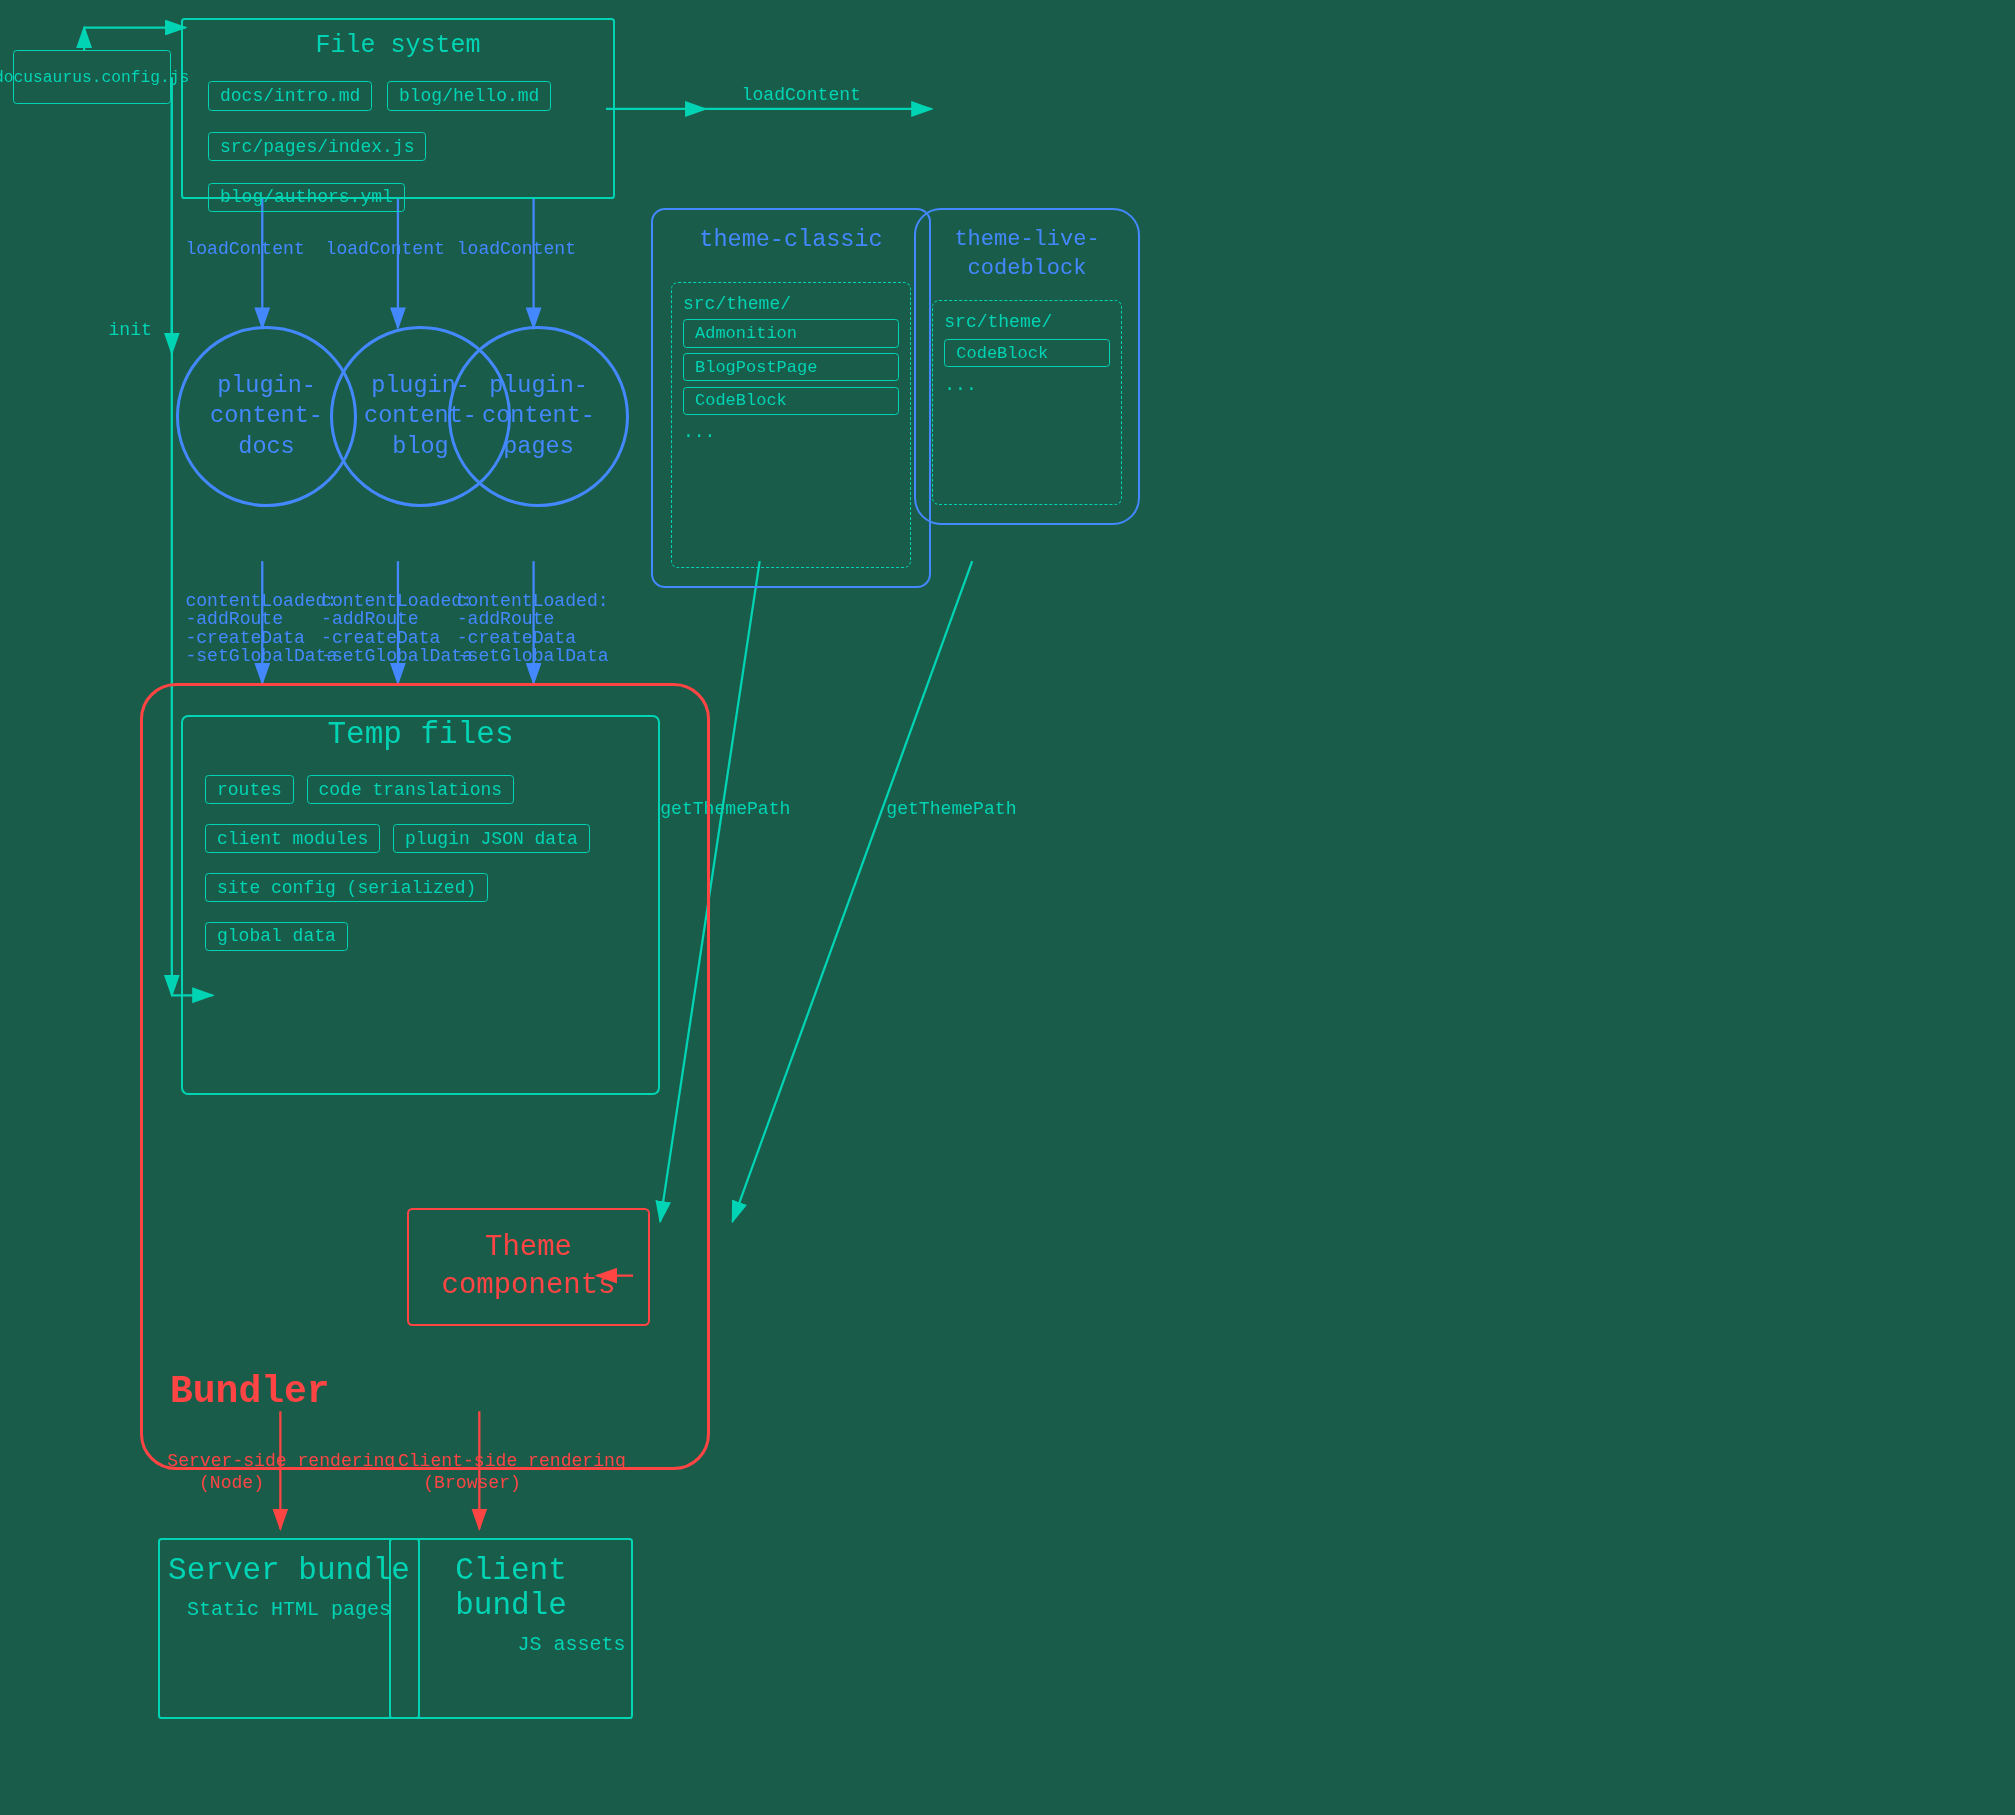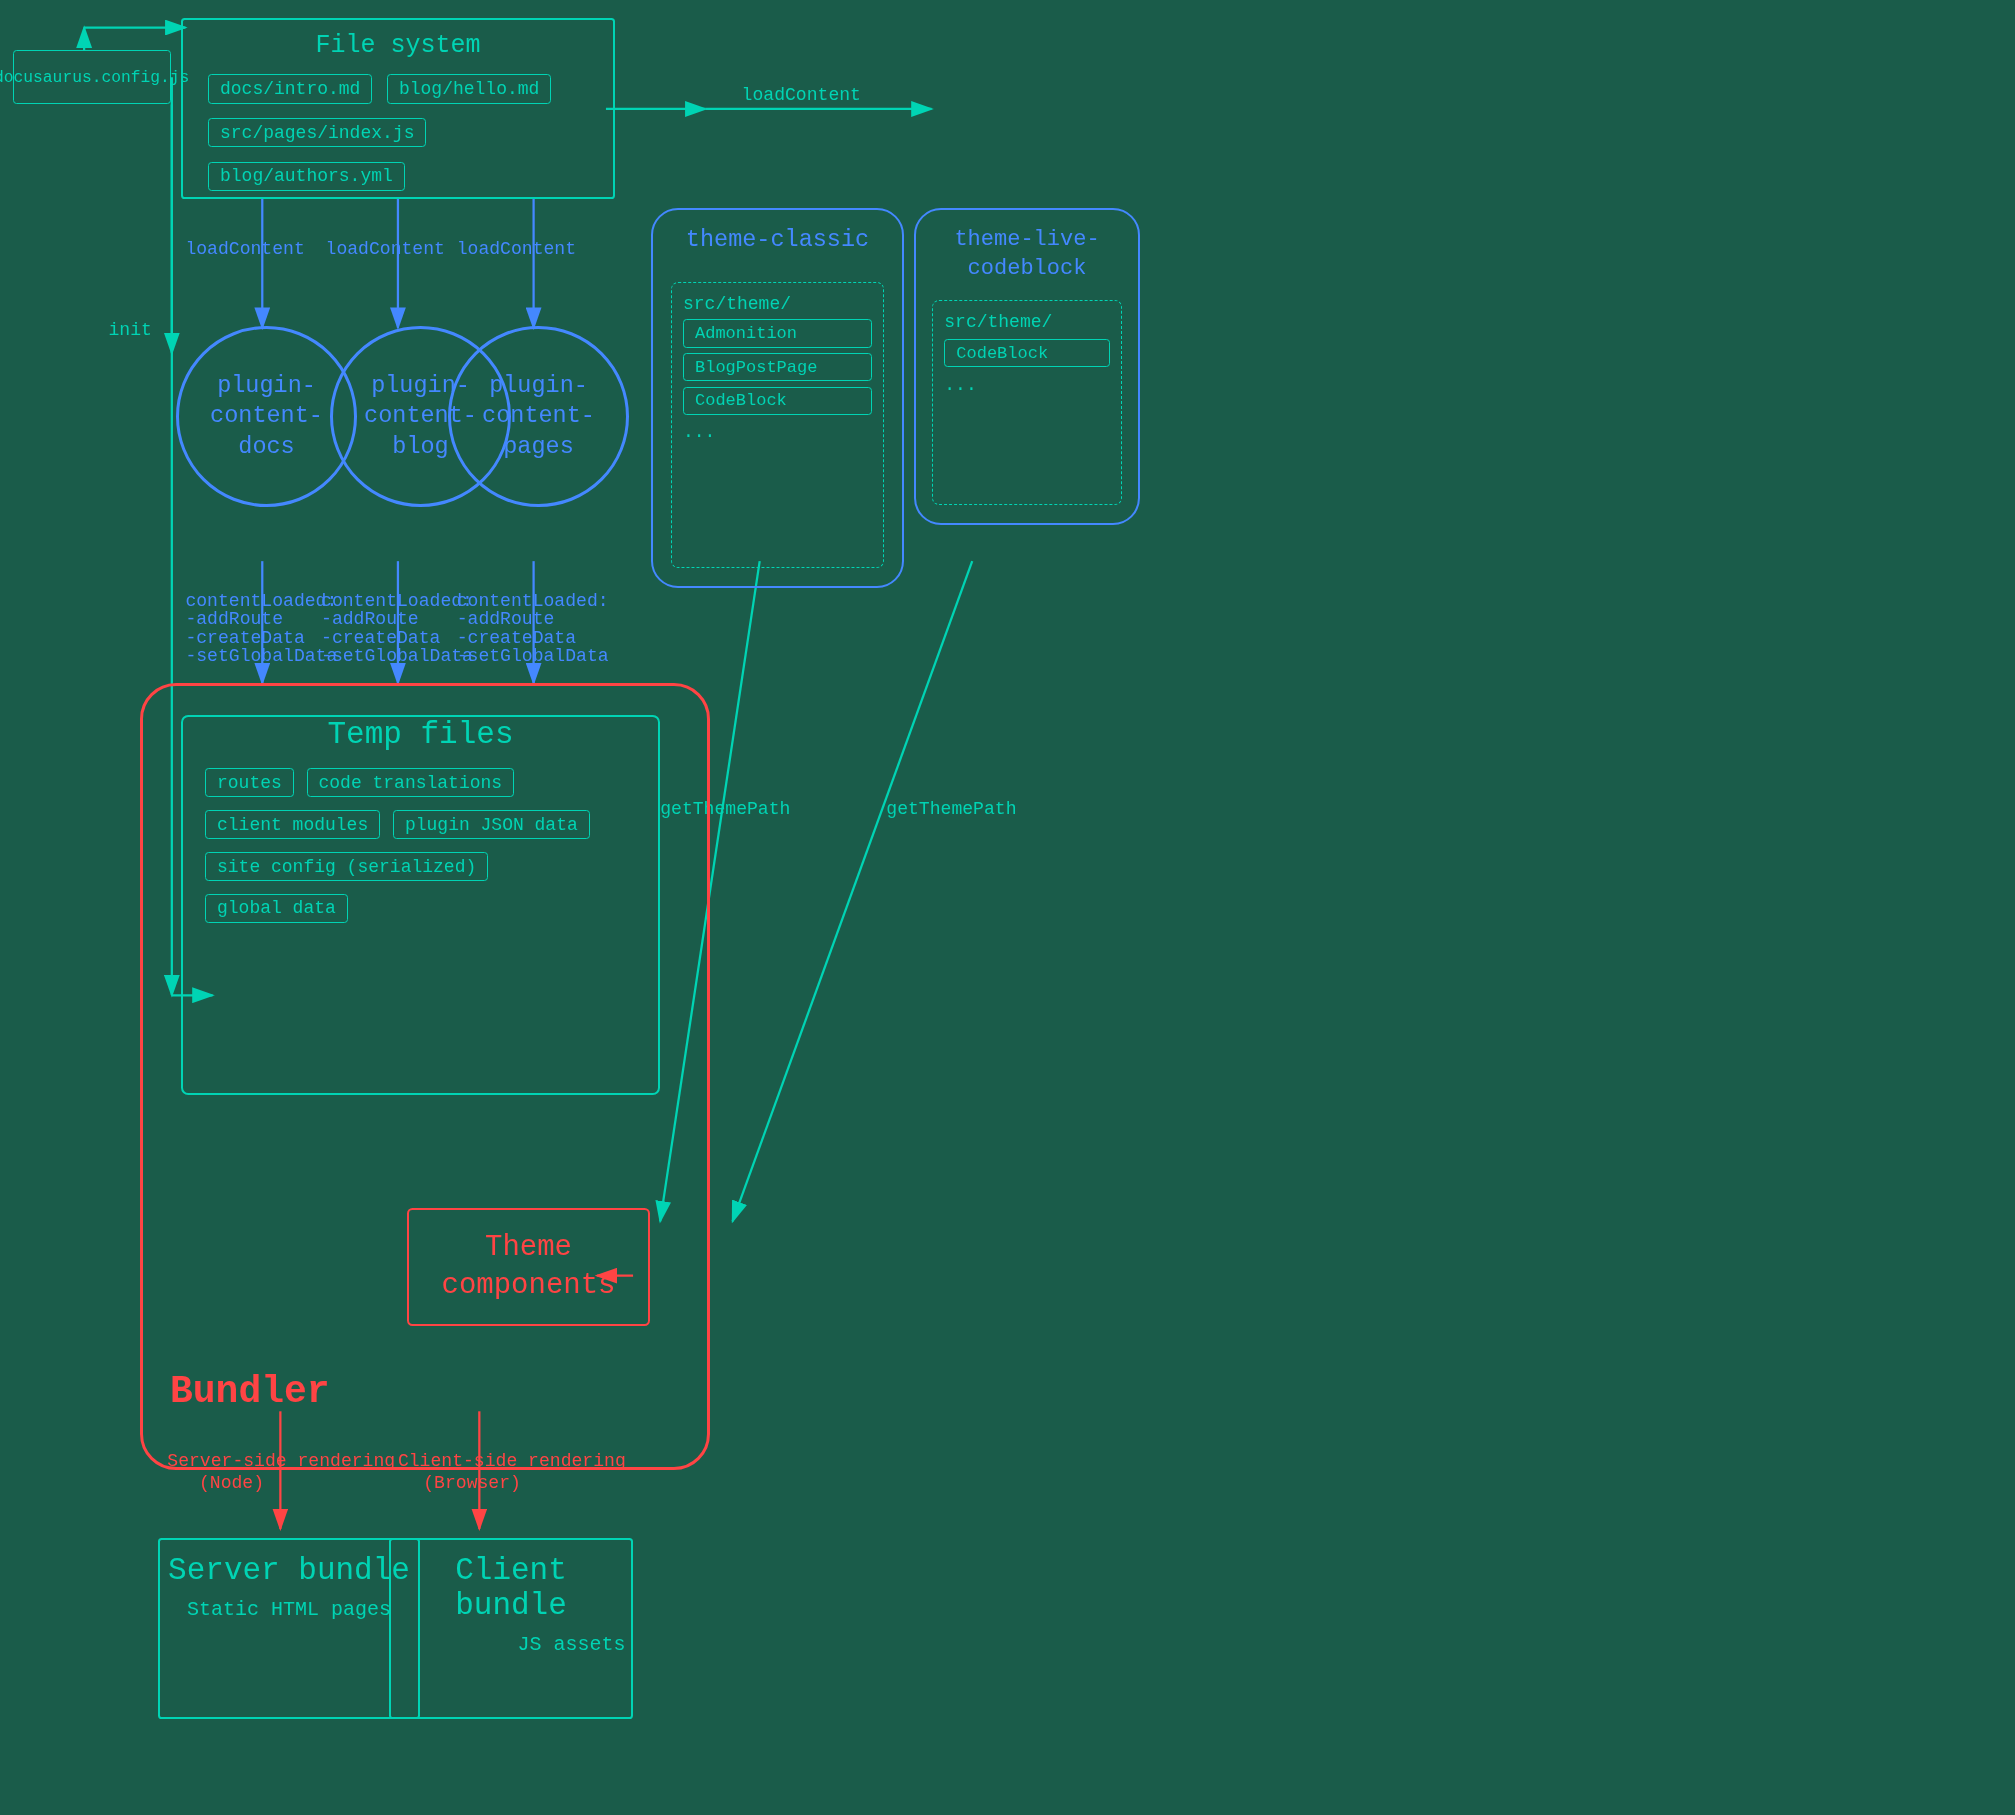--- a/index.html
+++ b/index.html
@@ -13,20 +13,21 @@
     }
 
     .box-small {
       border: 1.8px solid #00d4b4;
       border-radius: 3.6px;
       color: #00d4b4;
       font-size: 18px;
       padding: 3.6px 11px;
       display: inline-block;
       background: transparent;
+      margin-top: 7px;
     }
 
     
     .filesystem-box {
       left: 181px;
       top: 18px;
       width: 434px;
       height: 181px;
       border: 2.7px solid #00d4b4;
       border-radius: 3.6px;
@@ -217,21 +218,21 @@
 </div>
 
 <div style="position:absolute; left:330px; top:326px; width:181px; height:181px; border:3.6px solid #4488ff; border-radius:50%; display:flex; align-items:center; justify-content:center; text-align:center;">
   <span style="color:#4488ff; font-size:23.5px; line-height:1.3;">plugin-<br>content-<br>blog</span>
 </div>
 
 <div style="position:absolute; left:448px; top:326px; width:181px; height:181px; border:3.6px solid #4488ff; border-radius:50%; display:flex; align-items:center; justify-content:center; text-align:center;">
   <span style="color:#4488ff; font-size:23.5px; line-height:1.3;">plugin-<br>content-<br>pages</span>
 </div>
 
-<div style="position:absolute; left:651px; top:208px; width:253px; height:380px; border:2.7px solid #4488ff; border-radius:27px;">
+<div style="position:absolute; left:651px; top:208px; width:280px; height:380px; border:2.7px solid #4488ff; border-radius:14px;">
   <div style="text-align:center; color:#4488ff; font-size:23.5px; padding: 16.3px 7.2px 9px 7.2px;">theme-classic</div>
   <div style="position:absolute; left:18px; top:72px; right:18px; bottom:18px; border:1.8px dashed #00d4b4; border-radius:7.2px; padding:11px;">
     <div style="color:#00d4b4; font-size:18px; margin-bottom:5.4px;">src/theme/</div>
     <div class="box-small" style="display:block; margin:5.4px 0; font-size:17px;">Admonition</div>
     <div class="box-small" style="display:block; margin:5.4px 0; font-size:17px;">BlogPostPage</div>
     <div class="box-small" style="display:block; margin:5.4px 0; font-size:17px;">CodeBlock</div>
     <div style="color:#00d4b4; font-size:18px; margin-top:7.2px;">...</div>
   </div>
 </div>
 

